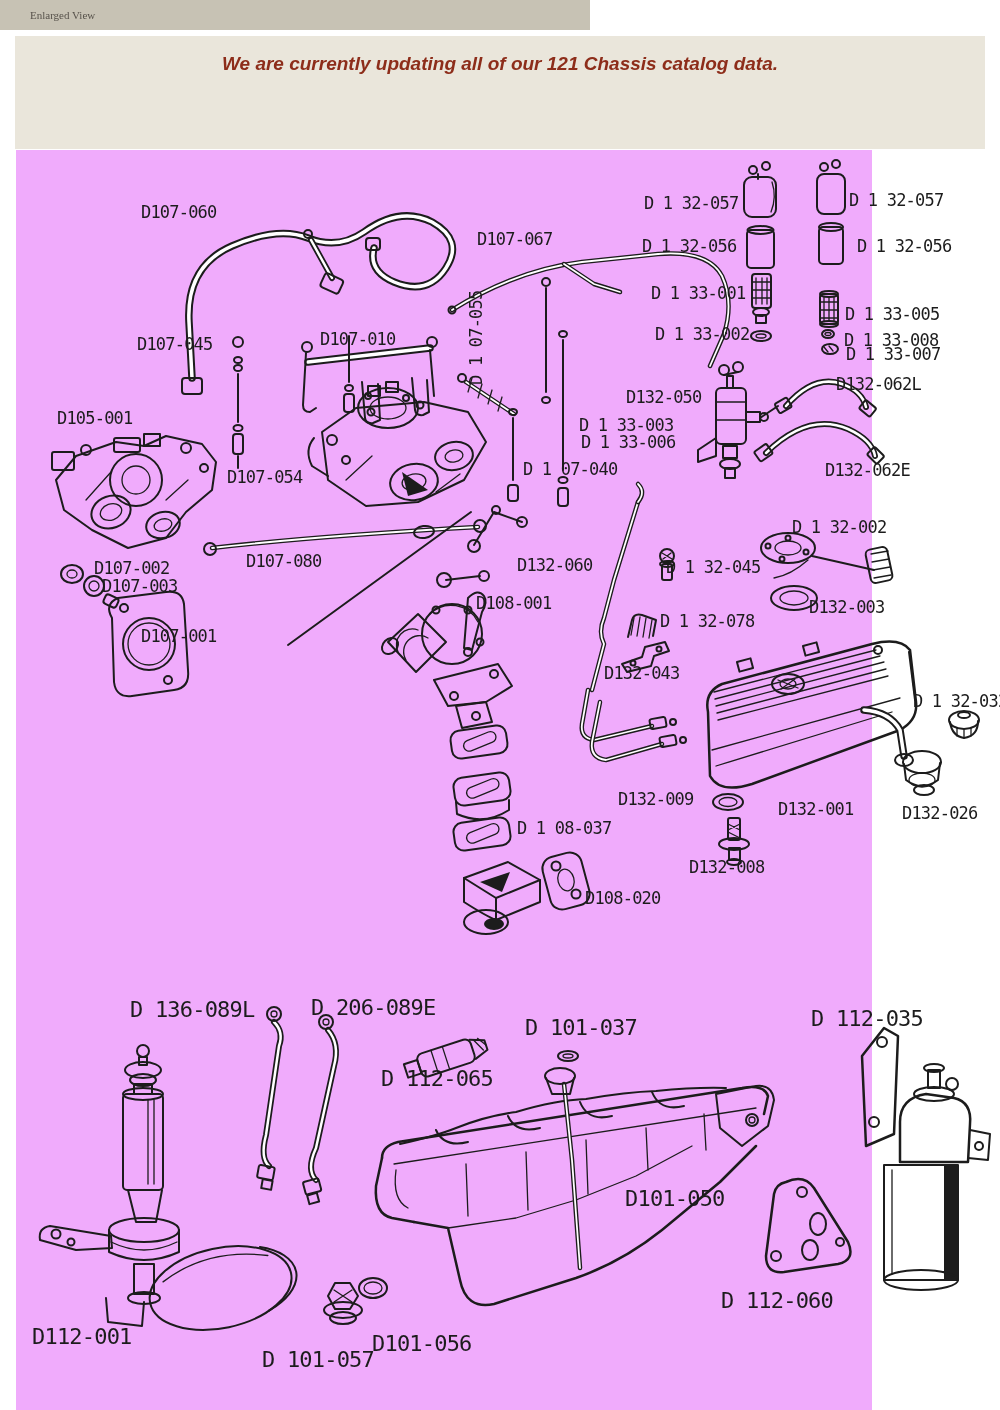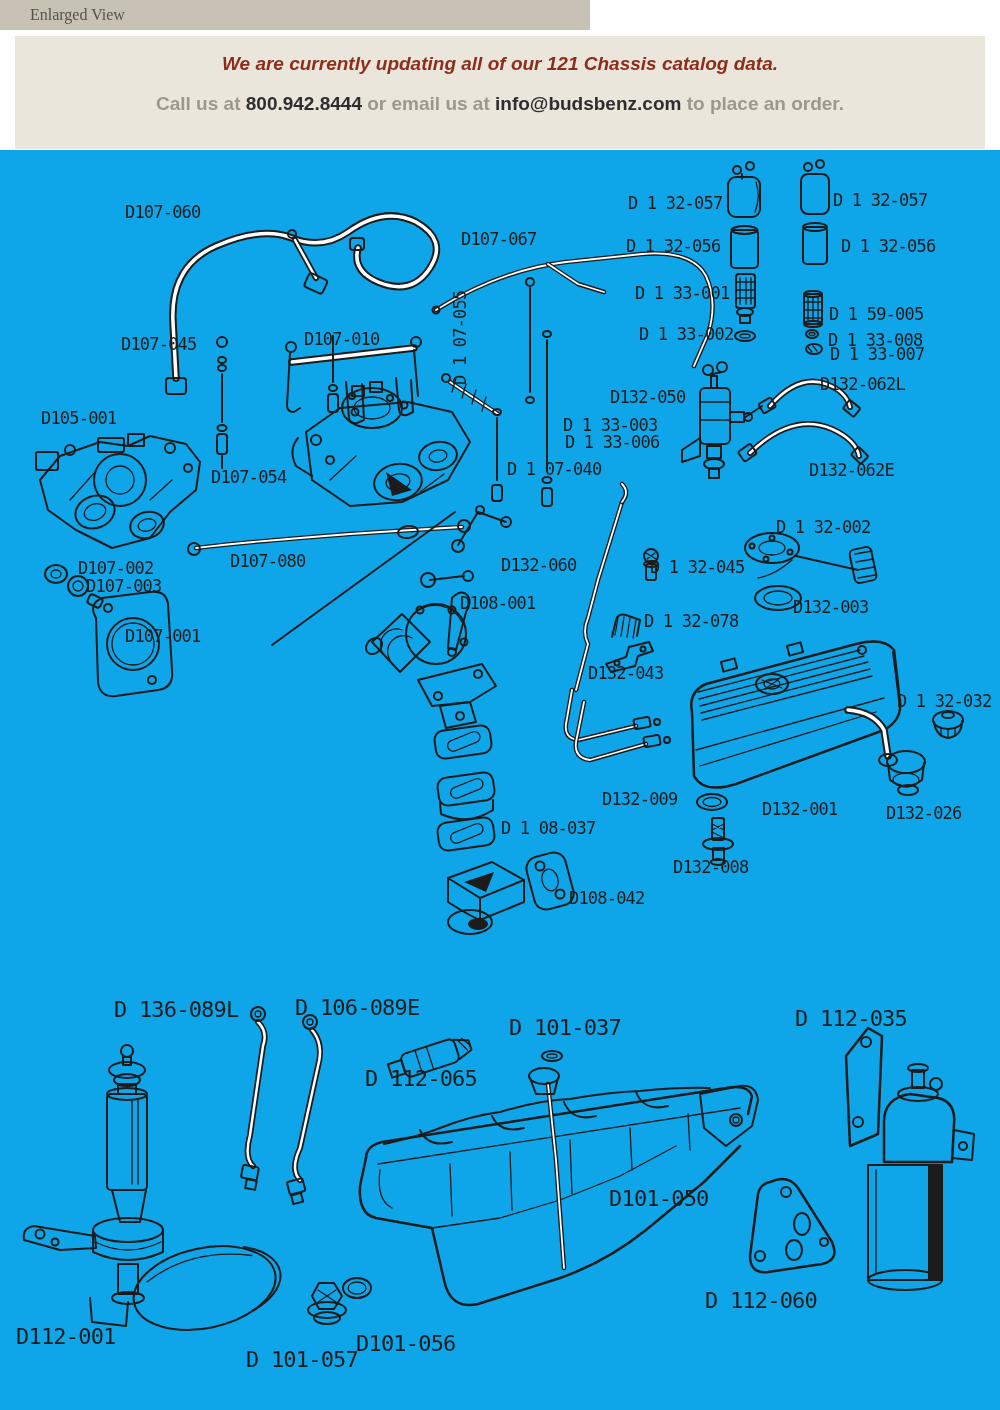--- a/index.html
+++ b/index.html
@@ -2,37 +2,37 @@
 <html><head>
 <meta charset="utf-8">
 <style>
   html,body{margin:0;padding:0}
   body{width:1000px;height:1410px;position:relative;background:#ffffff;
        font-family:"Liberation Sans",sans-serif;overflow:hidden}
 
   
   .hdr{position:absolute;top:0;left:0;width:1000px;height:30px;display:flex}
   .hleft{width:590px;background:#c7c2b4;color:#57524b;
-         font-family:"Liberation Serif",serif;font-size:16px;line-height:30px;
+         font-family:"Liberation Serif",serif;font-size:11px;line-height:30px;
          padding-left:30px;box-sizing:border-box}
   .hright{flex:1;background:#6f4524;border-bottom:4px solid #2a1608;
           box-sizing:border-box;line-height:26px;padding-left:14px;
           font-family:"Liberation Serif",serif;font-size:16px;color:#dcc0a9;white-space:nowrap}
   .sec-letter{color:#f19d3e;font-weight:bold;margin-right:5px}
 
   
   .notice{position:absolute;top:36px;left:15px;width:970px;height:113px;
           background:#eae6db;text-align:center;padding-top:17px;box-sizing:border-box}
   .n1{font-size:19px;font-weight:bold;font-style:italic;color:#8d2d1a;margin-bottom:18px}
   .n2{font-size:19px;font-weight:bold;color:#161616;margin-bottom:7px}
   .n3{font-size:19px;font-weight:bold;color:#9c988f}
   .n3 .strong{color:#2e2e2e}
 
   
-  .diagram{position:absolute;top:150px;left:0;width:1000px;height:1260px;background:#0ea5e9}
+  .diagram{position:absolute;top:150px;left:16px;width:856px;height:1260px;background:#f0abfc}
   .diagram svg{position:absolute;top:0;left:0}
   .plabel{position:absolute;font-family:"DejaVu Sans Mono",monospace;font-size:17px;
           letter-spacing:-0.8px;color:#1c1c1c;white-space:pre;line-height:1.15}
   .plabel-lg{font-size:22px}
   .rot{transform:rotate(-90deg)}
 
   
   .ln *{stroke:#1c1c1c;fill:none;stroke-width:2;stroke-linecap:round;stroke-linejoin:round}
   .ln .t8{stroke-width:7.5}.ln .w4{stroke:#fff;stroke-width:3.5}
   .ln .t5{stroke-width:4.5}.ln .w2{stroke:#fff;stroke-width:1.8}
@@ -45,21 +45,20 @@
 <body>
 
 <div class="hdr">
   <div class="hleft">
     <span>Enlarged View</span>
   </div>
 </div>
 
 <div class="notice">
   <div class="n1">We are currently updating all of our 121 Chassis catalog data.</div>
-  <div class="n3"><span>Call us at </span><span class="strong">800.942.8444</span><span> or email us at </span><span class="strong">info@budsbenz.com</span><span> to place an order.</span></div>
 </div>
 
 <div class="diagram">
 
 <svg class="ln" width="1000" height="1260" viewBox="0 0 1000 1260">
 
   <g>
     <path class="t8" d="M176,228 L173,172 Q170,116 216,96 Q262,76 292,88 Q322,100 348,82 Q384,56 416,72 Q448,90 430,118 Q412,146 378,132 Q352,121 358,98"></path>
     <path class="w4" d="M176,228 L173,172 Q170,116 216,96 Q262,76 292,88 Q322,100 348,82 Q384,56 416,72 Q448,90 430,118 Q412,146 378,132 Q352,121 358,98"></path>
     <path class="t6" d="M295,90 L316,128"></path>
@@ -515,21 +514,21 @@
   <div class="plabel" style="left:461px;top:80px">D107-067</div>
   <div class="plabel" style="left:121px;top:185px">D107-045</div>
   <div class="plabel" style="left:304px;top:180px">D107-010</div>
   <div class="plabel rot" style="left:414px;top:178px">D 1 07-055</div>
   <div class="plabel" style="left:41px;top:259px">D105-001</div>
   <div class="plabel" style="left:628px;top:44px">D 1 32-057</div>
   <div class="plabel" style="left:833px;top:41px">D 1 32-057</div>
   <div class="plabel" style="left:626px;top:87px">D 1 32-056</div>
   <div class="plabel" style="left:841px;top:87px">D 1 32-056</div>
   <div class="plabel" style="left:635px;top:134px">D 1 33-001</div>
-  <div class="plabel" style="left:829px;top:155px">D 1 59-005</div>
+  <div class="plabel" style="left:829px;top:155px">D 1 33-005</div>
   <div class="plabel" style="left:639px;top:175px">D 1 33-002</div>
   <div class="plabel" style="left:828px;top:181px">D 1 33-008</div>
   <div class="plabel" style="left:830px;top:195px">D 1 33-007</div>
   <div class="plabel" style="left:610px;top:238px">D132-050</div>
   <div class="plabel" style="left:563px;top:266px">D 1 33-003</div>
   <div class="plabel" style="left:565px;top:283px">D 1 33-006</div>
   <div class="plabel" style="left:820px;top:225px">D132-062L</div>
   <div class="plabel" style="left:507px;top:310px">D 1 07-040</div>
   <div class="plabel" style="left:809px;top:311px">D132-062E</div>
   <div class="plabel" style="left:211px;top:318px">D107-054</div>
@@ -543,23 +542,23 @@
   <div class="plabel" style="left:793px;top:448px">D132-003</div>
   <div class="plabel" style="left:644px;top:462px">D 1 32-078</div>
   <div class="plabel" style="left:125px;top:477px">D107-001</div>
   <div class="plabel" style="left:588px;top:514px">D132-043</div>
   <div class="plabel" style="left:897px;top:542px">D 1 32-032</div>
   <div class="plabel" style="left:602px;top:640px">D132-009</div>
   <div class="plabel" style="left:762px;top:650px">D132-001</div>
   <div class="plabel" style="left:886px;top:654px">D132-026</div>
   <div class="plabel" style="left:501px;top:669px">D 1 08-037</div>
   <div class="plabel" style="left:673px;top:708px">D132-008</div>
-  <div class="plabel" style="left:569px;top:739px">D108-042</div>
+  <div class="plabel" style="left:569px;top:739px">D108-020</div>
   <div class="plabel plabel-lg" style="left:114px;top:847px">D 136-089L</div>
-  <div class="plabel plabel-lg" style="left:295px;top:845px">D 106-089E</div>
+  <div class="plabel plabel-lg" style="left:295px;top:845px">D 206-089E</div>
   <div class="plabel plabel-lg" style="left:509px;top:865px">D 101-037</div>
   <div class="plabel plabel-lg" style="left:365px;top:916px">D 112-065</div>
   <div class="plabel plabel-lg" style="left:795px;top:856px">D 112-035</div>
   <div class="plabel plabel-lg" style="left:609px;top:1036px">D101-050</div>
   <div class="plabel plabel-lg" style="left:705px;top:1138px">D 112-060</div>
   <div class="plabel plabel-lg" style="left:16px;top:1174px">D112-001</div>
   <div class="plabel plabel-lg" style="left:246px;top:1197px">D 101-057</div>
   <div class="plabel plabel-lg" style="left:356px;top:1181px">D101-056</div>
 </div>
 

